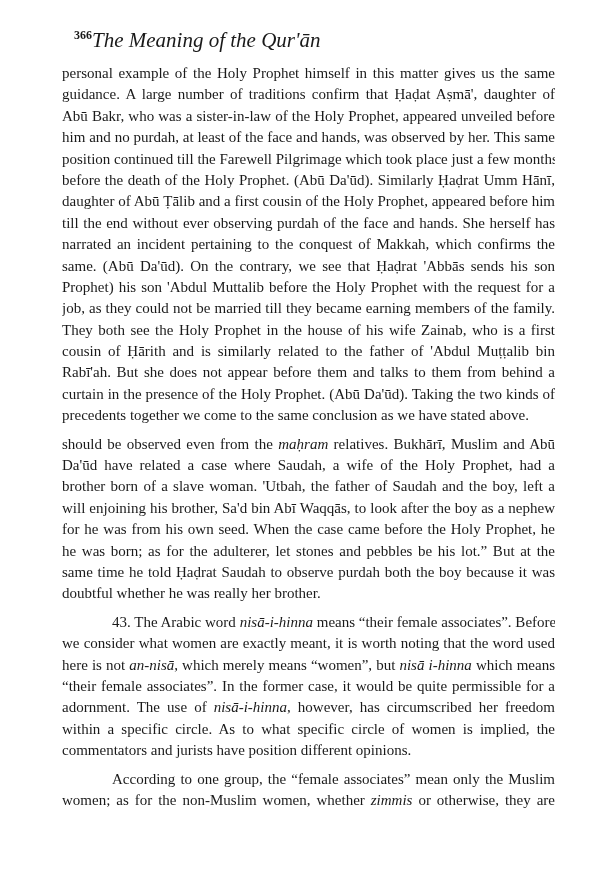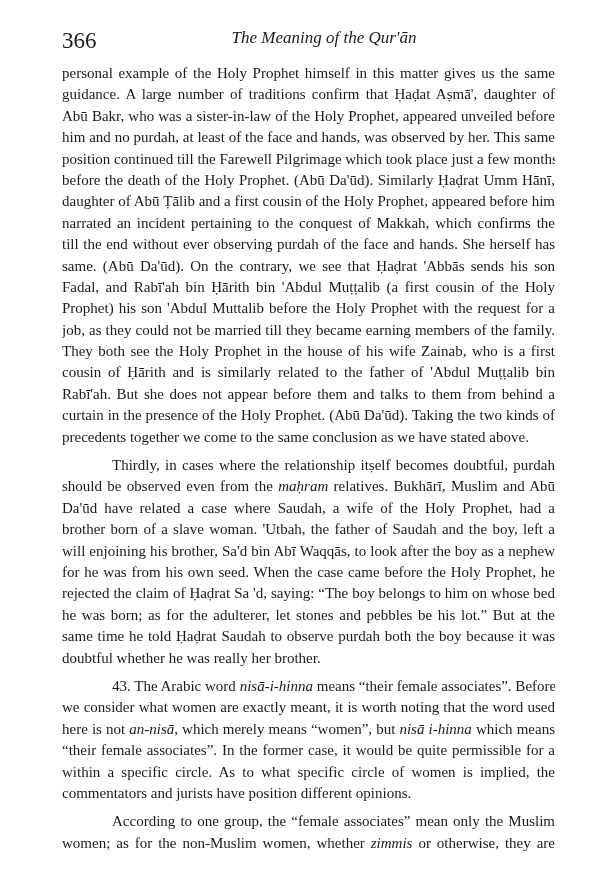--- a/index.html
+++ b/index.html
@@ -5,25 +5,25 @@
   html, body { margin: 0; padding: 0; }
   body {
     width: 600px; height: 894px; background: #ffffff; overflow: hidden;
     font-family: "Liberation Serif", serif; color: #1a1a1a;
     position: relative;
   }
   .header {
     position: absolute; top: 28px; left: 62px; width: 494px; height: 22px;
   }
   .page-num {
-    position: absolute; left: 0; top: 0; font-size: 23px; font-weight: normal;
+    position: absolute; left: 12px; top: 0; font-size: 12px; font-weight: bold;
   }
   .running-title {
-    position: absolute; left: 0; right: 0; top: 0; text-align: center;
-    font-size: 17px; font-style: italic; padding-left: 30px;
+    position: absolute; left: 0; right: 0; top: 0; 
+    font-size: 21px; font-style: italic; padding-left: 30px;
   }
   .body-text {
     position: absolute; top: 63px; left: 62px; width: 493px;
   }
   .line {
     height: 21.4px; line-height: 21.4px; font-size: 15px;
     text-align: justify; text-align-last: justify; white-space: nowrap;
     overflow: hidden;
   }
   .line.last { text-align-last: left; }
@@ -40,51 +40,49 @@
 
 <div class="body-text" id="body-text">
     <div class="paragraph">
       <div class="line">personal example of the Holy Prophet himself in this matter gives us the same</div>
       <div class="line">guidance. A large number of traditions confirm that Ḥaḍat Aṣmā', daughter of</div>
       <div class="line">Abū Bakr, who was a sister-in-law of the Holy Prophet, appeared unveiled before</div>
       <div class="line">him and no purdah, at least of the face and hands, was observed by her. This same</div>
       <div class="line">position continued till the Farewell Pilgrimage which took place just a few months</div>
       <div class="line">before the death of the Holy Prophet. (Abū Da'ūd). Similarly Ḥaḍrat Umm Hānī,</div>
       <div class="line">daughter of Abū Ṭālib and a first cousin of the Holy Prophet, appeared before him</div>
+      <div class="line">till the end without ever observing purdah of the face and hands. She herself has</div>
       <div class="line">narrated an incident pertaining to the conquest of Makkah, which confirms the</div>
-      <div class="line">till the end without ever observing purdah of the face and hands. She herself has</div>
       <div class="line">same. (Abū Da'ūd). On the contrary, we see that Ḥaḍrat 'Abbās sends his son</div>
-      <div class="line">Fadal, and Rabī'ah bin Ḥārith bin 'Abdul Muṭṭalib (a first cousin of the Holy</div>
       <div class="line">Prophet) his son 'Abdul Muttalib before the Holy Prophet with the request for a</div>
       <div class="line">job, as they could not be married till they became earning members of the family.</div>
       <div class="line">They both see the Holy Prophet in the house of his wife Zainab, who is a first</div>
       <div class="line">cousin of Ḥārith and is similarly related to the father of 'Abdul Muṭṭalib bin</div>
       <div class="line">Rabī'ah. But she does not appear before them and talks to them from behind a</div>
       <div class="line">curtain in the presence of the Holy Prophet. (Abū Da'ūd). Taking the two kinds of</div>
       <div class="line last">precedents together we come to the same conclusion as we have stated above.</div>
     </div>
     <div class="para-gap"></div>
     <div class="paragraph">
-      <div class="line indent">Thirdly, in cases where the relationship itṣelf becomes doubtful, purdah</div>
       <div class="line">should be observed even from the <i>maḥram</i> relatives. Bukhārī, Muslim and Abū</div>
       <div class="line">Da'ūd have related a case where Saudah, a wife of the Holy Prophet, had a</div>
       <div class="line">brother born of a slave woman. 'Utbah, the father of Saudah and the boy, left a</div>
       <div class="line">will enjoining his brother, Sa'd bin Abī Waqqās, to look after the boy as a nephew</div>
       <div class="line">for he was from his own seed. When the case came before the Holy Prophet, he</div>
-      <div class="line">rejected the claim of Ḥaḍrat Sa 'd, saying: “The boy belongs to him on whose bed</div>
       <div class="line">he was born; as for the adulterer, let stones and pebbles be his lot.” But at the</div>
       <div class="line">same time he told Ḥaḍrat Saudah to observe purdah both the boy because it was</div>
       <div class="line last">doubtful whether he was really her brother.</div>
     </div>
     <div class="para-gap"></div>
     <div class="paragraph">
       <div class="line indent">43. The Arabic word <i>nisā-i-hinna</i> means “their female associates”. Before</div>
       <div class="line">we consider what women are exactly meant, it is worth noting that the word used</div>
       <div class="line">here is not <i>an-nisā</i>, which merely means “women”, but <i>nisā i-hinna</i> which means</div>
       <div class="line">“their female associates”. In the former case, it would be quite permissible for a</div>
+      <div class="line">adornment. The use of <i>nisā-i-hinna</i>, however, has circumscribed her freedom</div>
       <div class="line">within a specific circle. As to what specific circle of women is implied, the</div>
       <div class="line last">commentators and jurists have position different opinions.</div>
     </div>
     <div class="para-gap"></div>
     <div class="paragraph">
       <div class="line indent">According to one group, the “female associates” mean only the Muslim</div>
       <div class="line">women; as for the non-Muslim women, whether <i>zimmis</i> or otherwise, they are</div>
     </div>
   </div>
 

